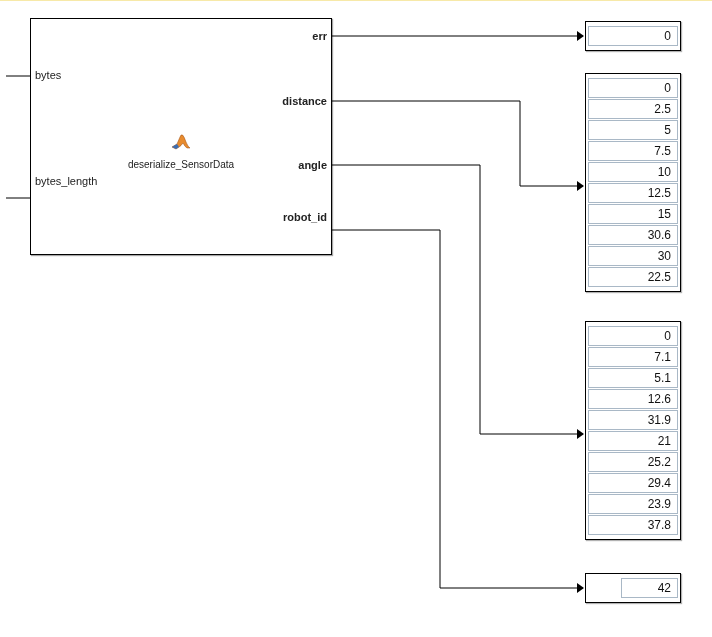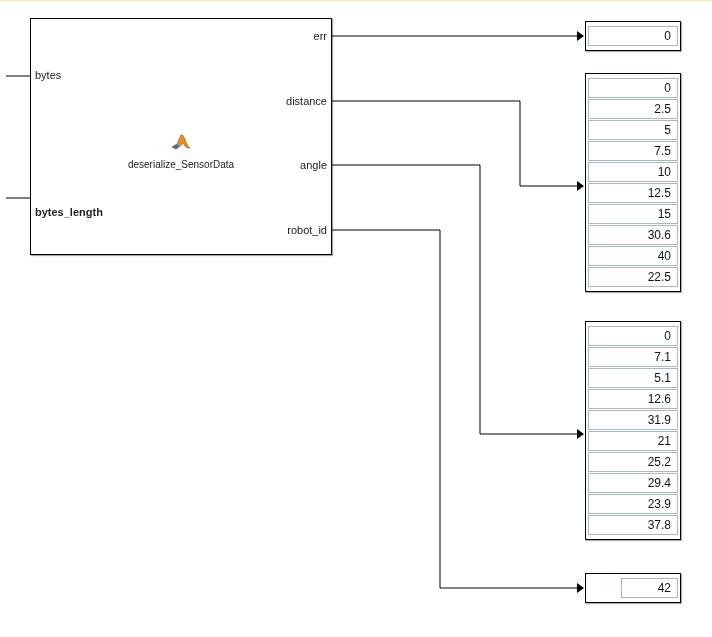--- a/index.html
+++ b/index.html
@@ -48,20 +48,21 @@
     left: 4px;
     font-size: 11px;
     color: #222;
   }
   .port-label-out {
     position: absolute;
     right: 4px;
     font-size: 11px;
     color: #222;
     text-align: right;
+    font-weight: bold;
   }
   
   .in-tick {
     position: absolute;
     width: 0; height: 0;
     border-top: 4px solid transparent;
     border-bottom: 4px solid transparent;
     border-left: 5px solid #000;
   }
   
@@ -135,45 +136,45 @@
   <div class="fn-block">
     <span class="matlab-icon">
       <svg width="22" height="20" viewBox="0 0 22 20">
         <path d="M2 14 L7 11 L10 4 Q11 1 12.5 2 Q14 3 16 9 Q18 14 20 15 L17 15 Q15 14 13 10 Q11 13 9 14 L6 16 L2 14 Z" fill="#e88b2d" stroke="#9a4b11" stroke-width="0.5"></path>
         <path d="M2 14 L7 11 L9 14 L6 16 Z" fill="#3b6db3"></path>
       </svg>
     </span>
     <div class="block-label">deserialize_SensorData</div>
 
     <div class="port-label-in" style="top:50px;">bytes</div>
-    <div class="port-label-in" style="top:187px;font-weight:bold;">bytes_length</div>
+    <div class="port-label-in" style="top:156px;">bytes_length</div>
 
     <div class="port-label-out" style="top:11px;">err</div>
     <div class="port-label-out" style="top:76px;">distance</div>
     <div class="port-label-out" style="top:140px;">angle</div>
-    <div class="port-label-out" style="top:205px;">robot_id</div>
+    <div class="port-label-out" style="top:192px;">robot_id</div>
   </div>
 
   <div class="display-group" style="left:585px; top:20px; width:96px;">
     <div class="pad-top"></div>
     <div class="display-cell">0</div>
     <div class="pad-bot"></div>
   </div>
 
   <div class="display-group" style="left:585px; top:72px; width:96px;">
     <div class="pad-top"></div>
     <div class="display-cell">0</div>
     <div class="display-cell">2.5</div>
     <div class="display-cell">5</div>
     <div class="display-cell">7.5</div>
     <div class="display-cell">10</div>
     <div class="display-cell">12.5</div>
     <div class="display-cell">15</div>
     <div class="display-cell">30.6</div>
-    <div class="display-cell">40</div>
+    <div class="display-cell">30</div>
     <div class="display-cell">22.5</div>
     <div class="pad-bot"></div>
   </div>
 
   <div class="display-group" style="left:585px; top:320px; width:96px;">
     <div class="pad-top"></div>
     <div class="display-cell">0</div>
     <div class="display-cell">7.1</div>
     <div class="display-cell">5.1</div>
     <div class="display-cell">12.6</div>

